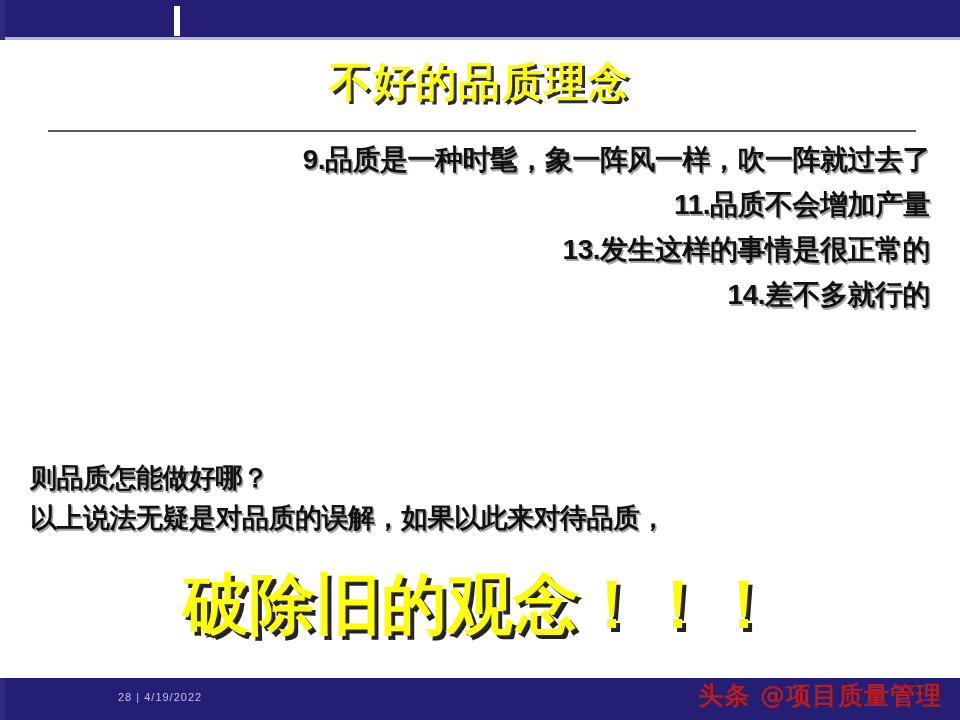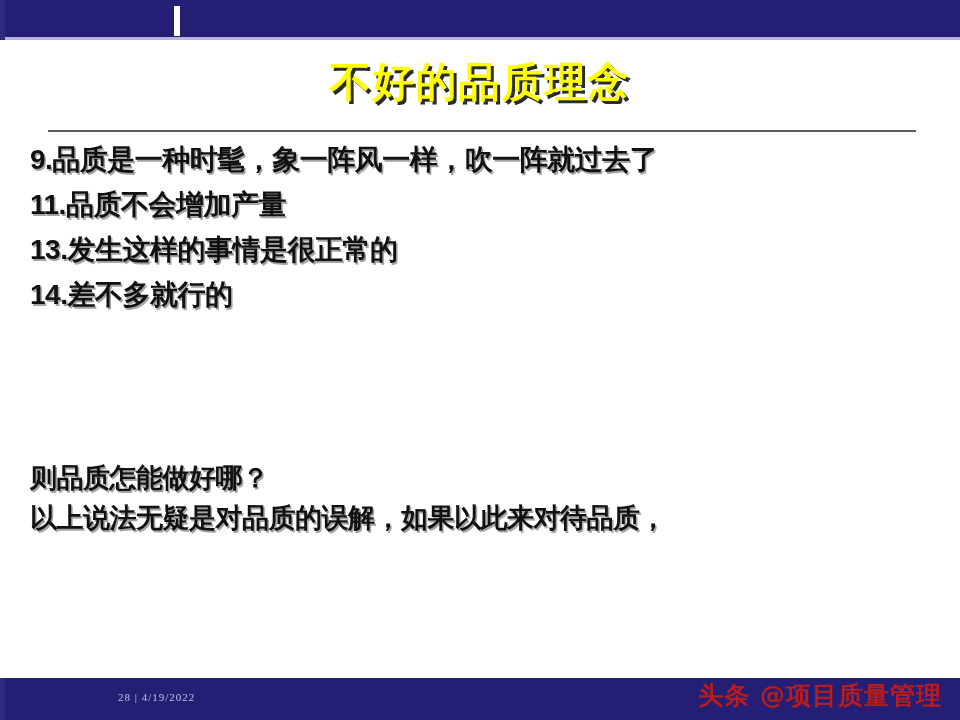--- a/index.html
+++ b/index.html
@@ -76,20 +76,21 @@
   }
   .body-line {
     font-size: 28px;
     font-weight: bold;
     color: #111111;
     line-height: 45px;
     height: 45px;
     white-space: nowrap;
     letter-spacing: -0.5px;
     text-shadow: 1.5px 1.5px 0 rgba(90,90,90,0.55);
+    text-align: right;
   }
   .body-line .num {
     font-family: "Liberation Sans", "DejaVu Sans", sans-serif;
     font-weight: bold;
   }
 
   
   #closing-paragraph {
     position: absolute;
     left: 30px; top: 458px;
@@ -131,21 +132,21 @@
   }
   #footer-left-edge {
     position: absolute;
     left: 0; top: 0;
     width: 5px; height: 42px;
     background: #2e2a82;
   }
   #footer-meta {
     position: absolute;
     left: 118px; top: 13px;
-    font-family: Liberation Serif, serif;
+    font-family: Liberation Sans, sans-serif;
     font-size: 11px;
     color: #c3c0e4;
     letter-spacing: 1px;
     white-space: nowrap;
   }
   #watermark {
     position: absolute;
     right: 18px; top: 681px;
     font-size: 25px;
     font-weight: bold;
@@ -182,20 +183,21 @@
     <div class="body-line">
       <span class="num">14.</span><span>差不多就行的</span>
     </div>
   </div>
 
   <div id="closing-paragraph">
     <div class="para-line">则品质怎能做好哪？</div>
     <div class="para-line">以上说法无疑是对品质的误解，如果以此来对待品质，</div>
   </div>
 
+  <div id="callout">破除旧的观念！！！</div>
 
   <div id="footer-band">
     <div id="footer-left-edge"></div>
     <div id="footer-meta">28  |  4/19/2022</div>
   </div>
 
   <div id="watermark">头条 @项目质量管理</div>
 
 </div>
 

